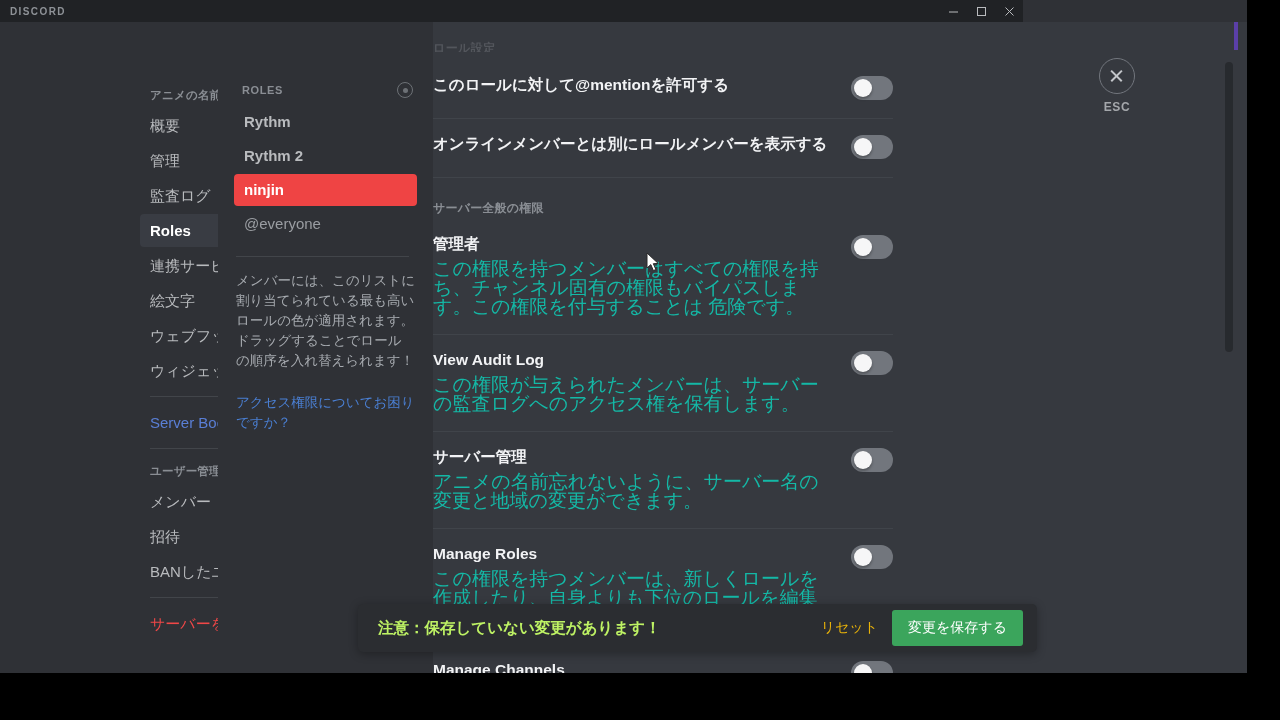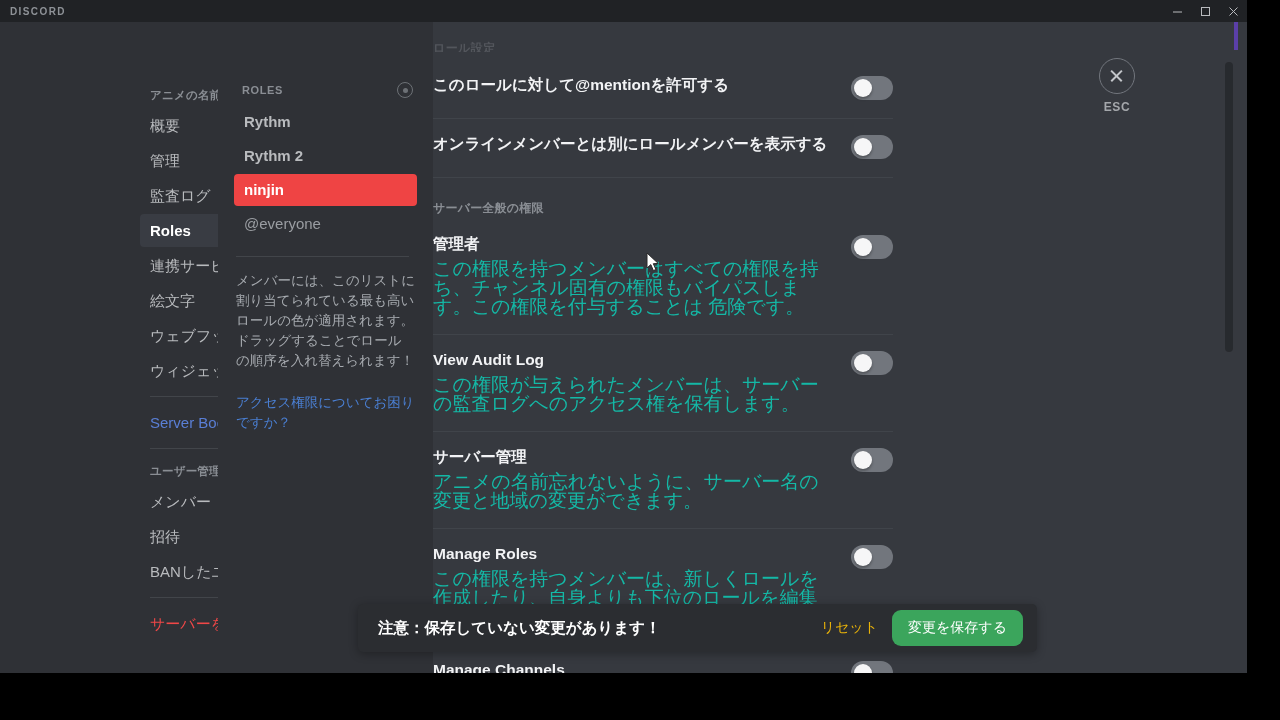--- a/index.html
+++ b/index.html
@@ -13,21 +13,21 @@
   
   #app-window {
     position: absolute;
     left: 0; top: 0;
     width: 1247px; height: 673px;
     background: #2f3136;
     overflow: hidden;
   }
   #titlebar {
     position: absolute; left: 0; top: 0;
-    width: 1247px; height: 22px;
+    width: 1023px; height: 22px;
     background: #202225;
     display: flex; align-items: center;
     z-index: 40;
   }
   #titlebar .brand {
     margin-left: 10px;
     color: #8e9297;
     font-size: 10px;
     font-weight: bold;
     letter-spacing: 1.4px;
@@ -275,38 +275,38 @@
     width: 679px; height: 48px;
     background: #2b2d31;
     border-radius: 5px;
     display: flex;
     align-items: center;
     padding: 0 14px 0 20px;
     z-index: 45;
     box-shadow: 0 2px 10px rgba(0,0,0,.3);
   }
   #save-text {
-    color: #ffffff;
+    color: #bef264;
     font-size: 15.5px;
     font-weight: bold;
     flex: 1 1 auto;
   }
   #reset-btn {
     color: #eab308;
     font-size: 14px;
     padding: 6px 14px;
     cursor: pointer;
     white-space: nowrap;
   }
   #save-btn {
     background: #3ba55c;
     color: #ffffff;
     font-size: 14px;
     padding: 9px 16px;
-    border-radius: 9px;
+    border-radius: 3px;
     border: none;
     cursor: pointer;
     white-space: nowrap;
     font-family: "Liberation Sans", sans-serif;
   }
 
   
   #cursor {
     position: absolute;
     left: 646px; top: 252px;

